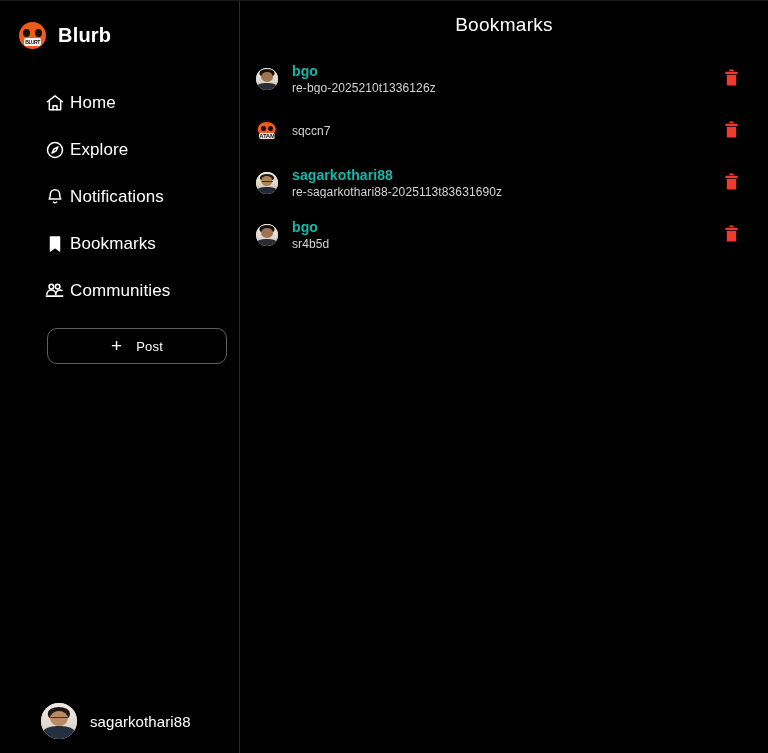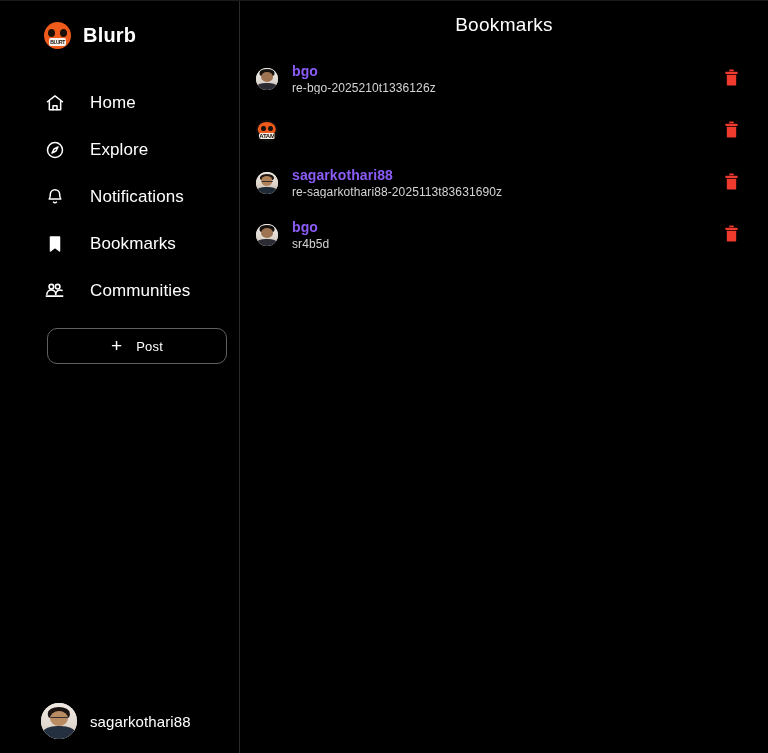--- a/index.html
+++ b/index.html
@@ -33,21 +33,21 @@
     border-right: 1px solid #2a2a2a;
     display: flex;
     flex-direction: column;
     position: relative;
   }
 
   .brand {
     display: flex;
     align-items: center;
     gap: 12px;
-    padding: 18px 0 0 44px;
+    padding: 18px 0 0 19px;
     height: 50px;
   }
 
   .brand-logo {
     width: 27px;
     height: 27px;
     border-radius: 50%;
     background: #f05a1a;
     position: relative;
     flex: 0 0 27px;
@@ -85,21 +85,21 @@
 
   .nav {
     margin-top: 28px;
     display: flex;
     flex-direction: column;
   }
 
   .nav-item {
     display: flex;
     align-items: center;
-    gap: 25px;
+    gap: 5px;
     height: 47px;
     padding-left: 44px;
     cursor: pointer;
     text-decoration: none;
     color: #ffffff;
   }
 
   .nav-icon {
     width: 21px;
     height: 21px;
@@ -279,21 +279,21 @@
     flex: 1 1 auto;
     min-width: 0;
     display: flex;
     flex-direction: column;
     justify-content: center;
     gap: 3px;
   }
   .row-author {
     font-size: 14px;
     font-weight: 700;
-    color: #8b5cf6;
+    color: #14b8a6;
     letter-spacing: 0.1px;
     line-height: 1.05;
   }
   .row-id {
     font-size: 12px;
     font-weight: 400;
     color: #d5d5d5;
     letter-spacing: 0.1px;
     line-height: 1.05;
     white-space: nowrap;
@@ -443,20 +443,21 @@
       </div>
 
       <div class="bookmark-row">
         <div class="avatar sz-22 logo-av">
           <span class="disc"></span>
           <span class="e l"></span>
           <span class="e r"></span>
           <span class="band">ATAM</span>
         </div>
         <div class="row-text">
+          <span class="row-id">sqccn7</span>
         </div>
         <button class="delete-btn">
           <span>
             <svg width="15" height="17" viewBox="0 0 16 18" fill="#ef3b2d">
               <rect x="5.6" y="0.4" width="4.8" height="2.0" rx="0.4"></rect>
               <rect x="1.6" y="2.9" width="12.8" height="2.4" rx="0.4"></rect>
               <rect x="3.0" y="6.0" width="10.0" height="11.4" rx="0.6"></rect>
             </svg>
           </span>
         </button>

